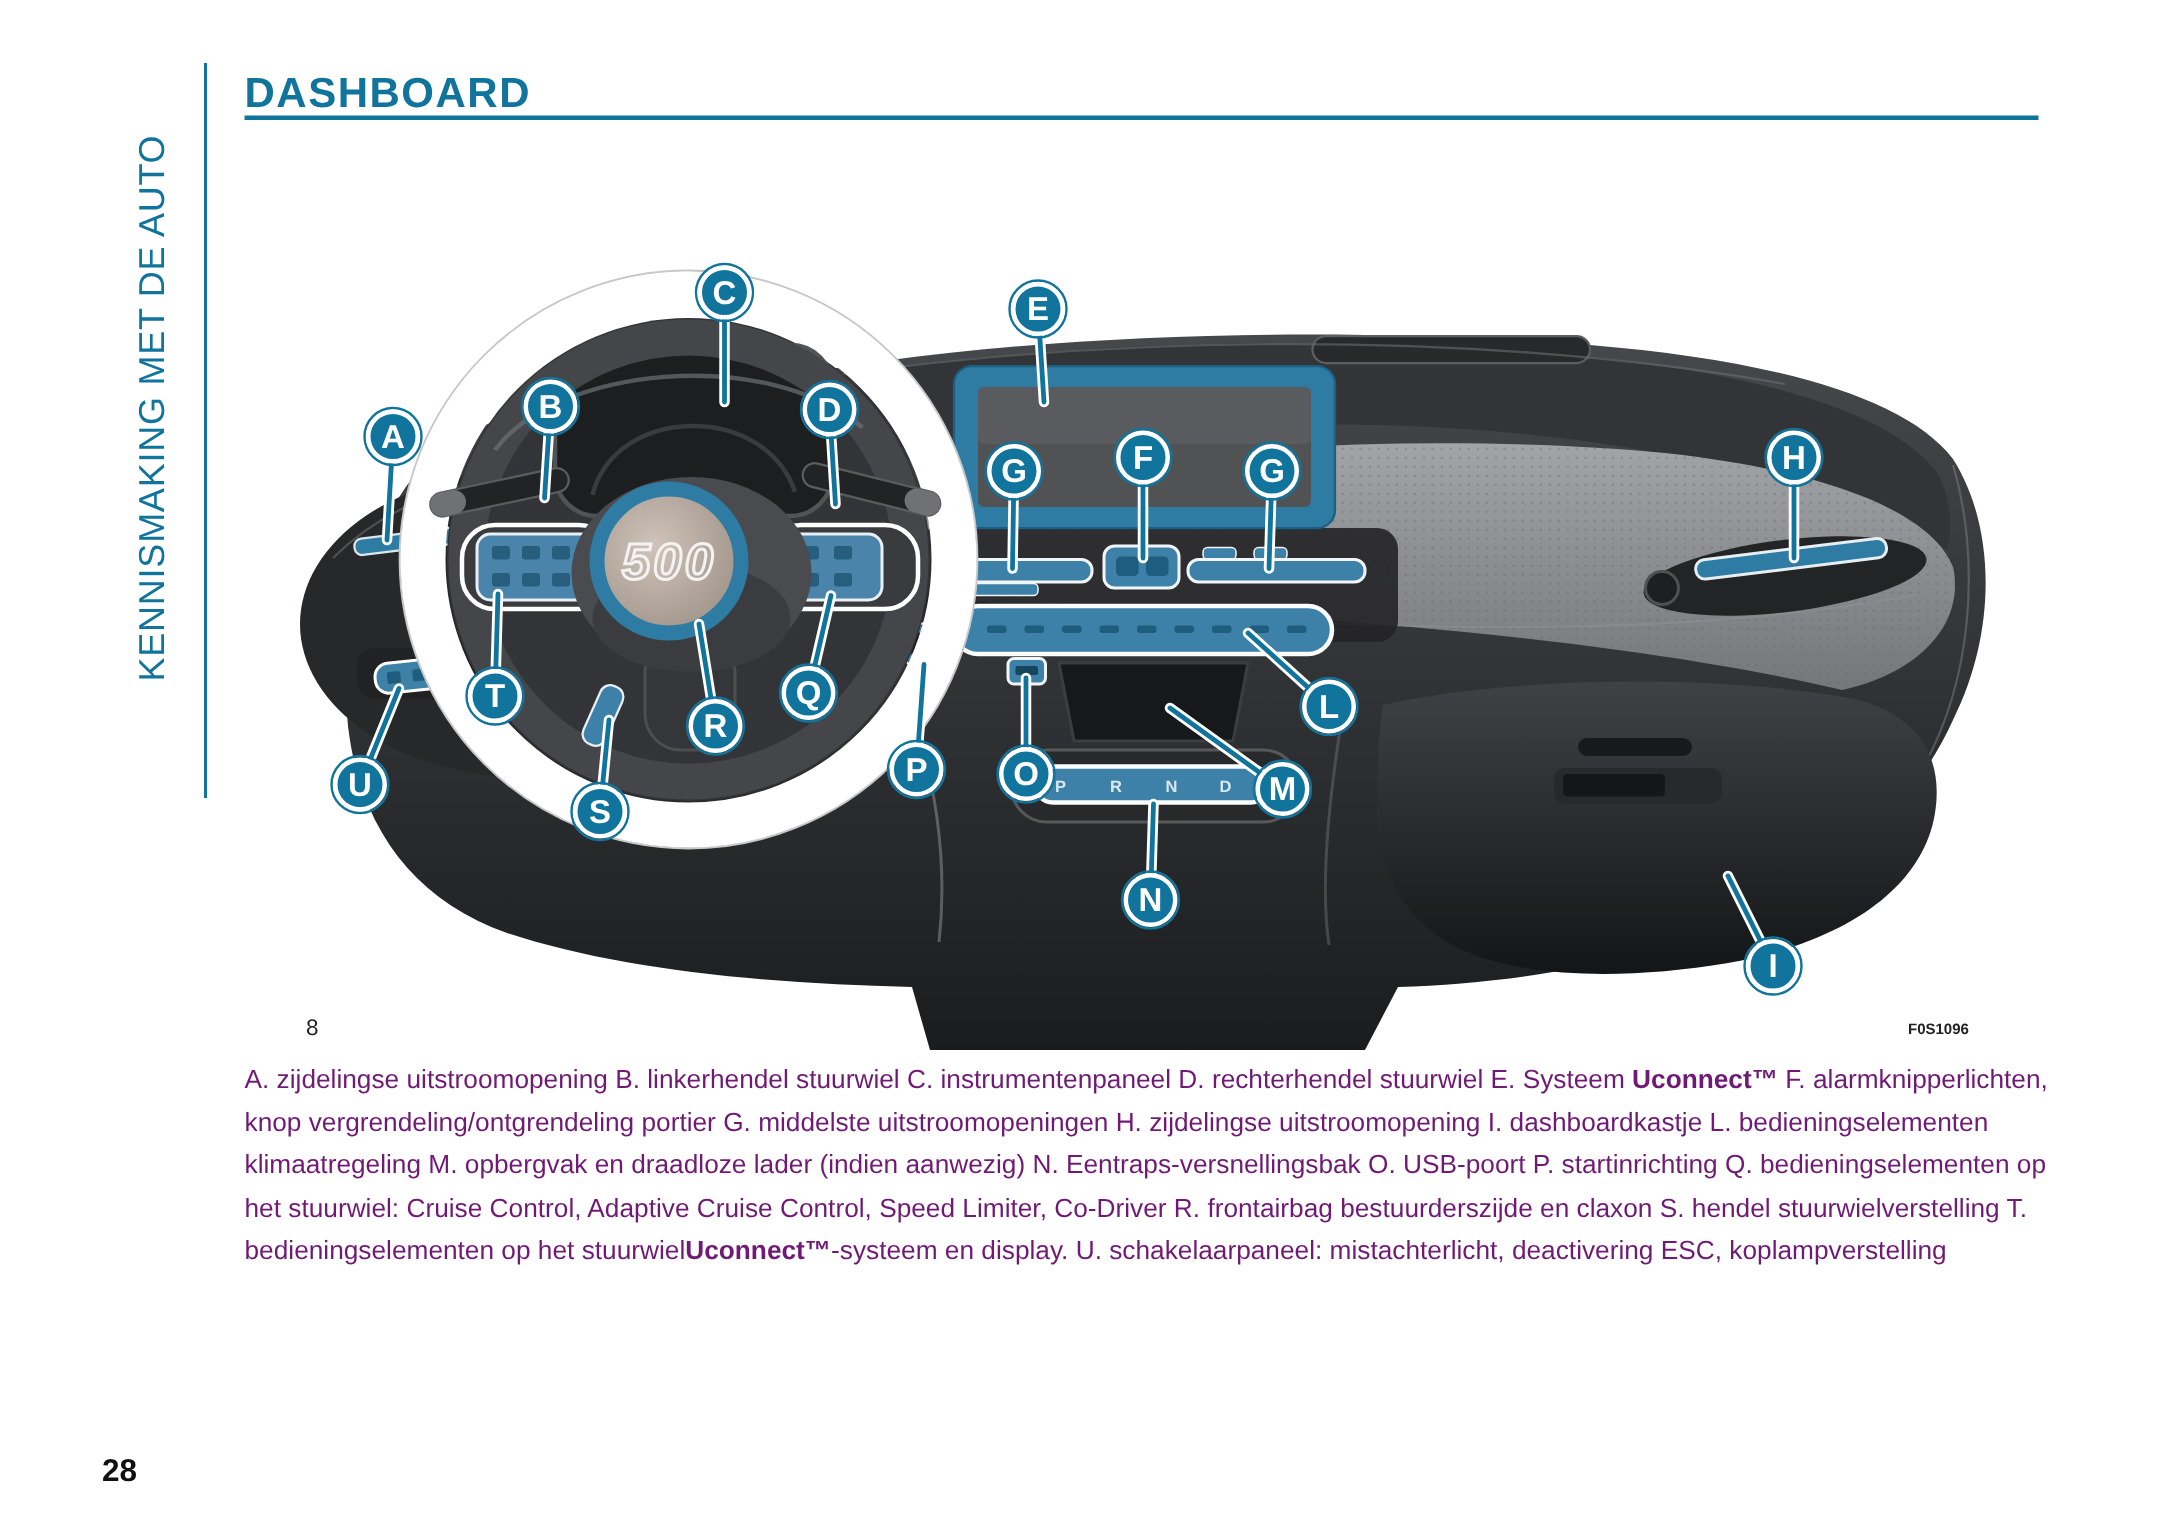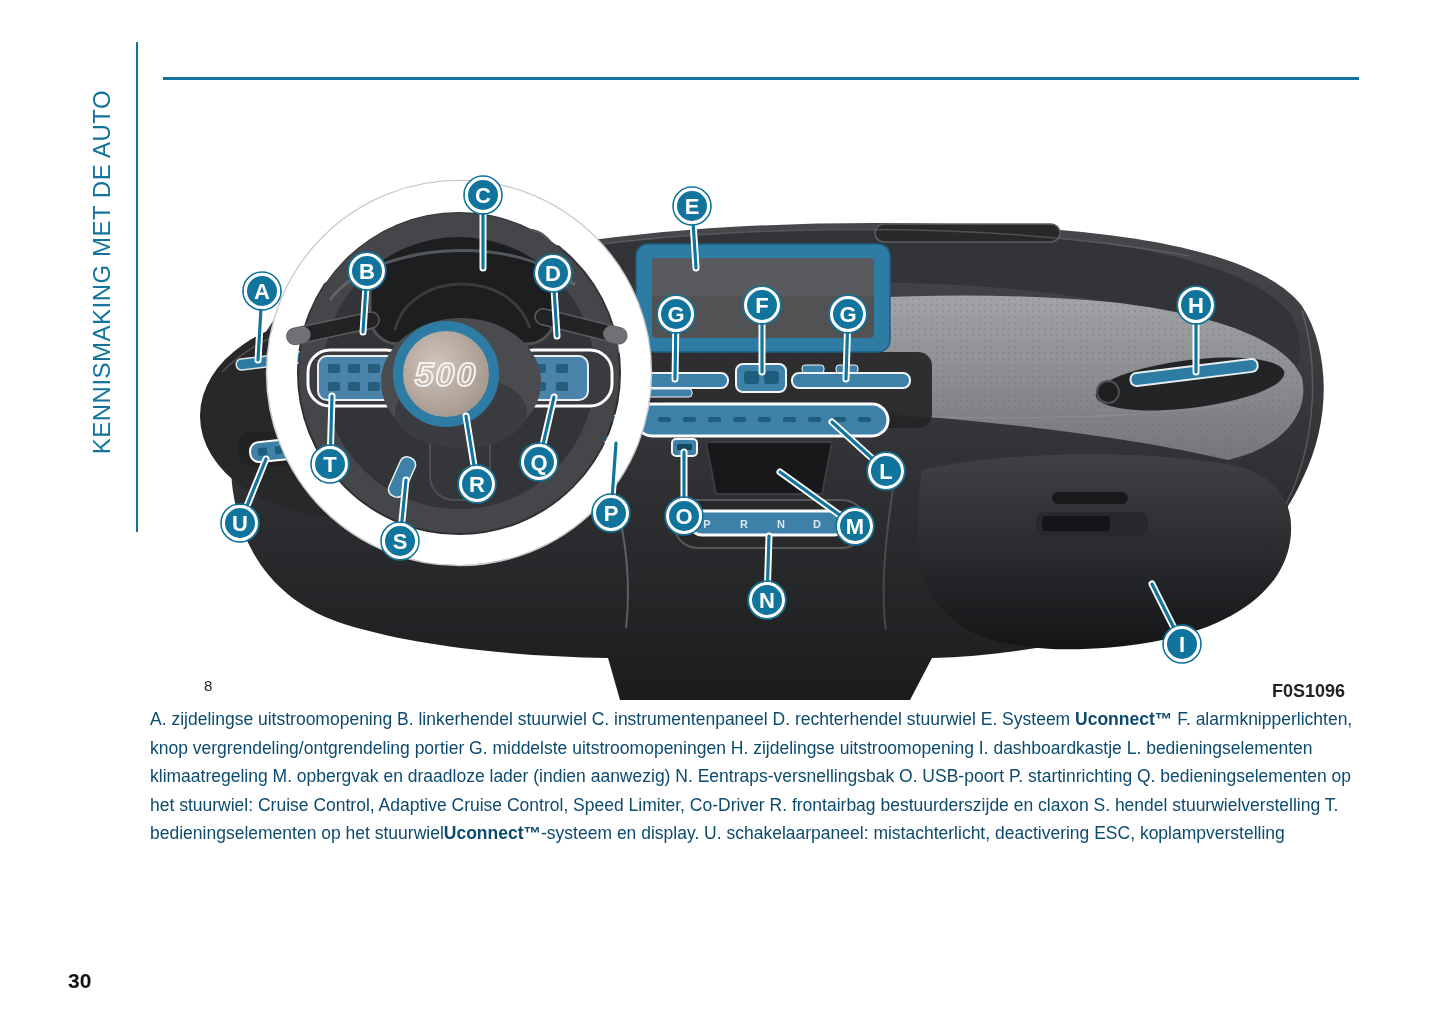--- a/index.html
+++ b/index.html
@@ -7,34 +7,35 @@
   .page{position:relative;width:1445px;height:1018px;background:#ffffff;overflow:hidden;}
   .sidebar-text{position:absolute;left:-148px;top:258px;width:500px;text-align:center;
     transform:rotate(-90deg);font-size:24px;letter-spacing:.5px;color:#10749c;white-space:nowrap;}
   .sidebar-rule{position:absolute;left:136px;top:42px;width:2px;height:490px;background:#10749c;}
   .page-title{position:absolute;left:163px;top:46px;font-size:28px;font-weight:bold;
     letter-spacing:1px;color:#10749c;}
   .title-rule{position:absolute;left:163px;top:77px;width:1196px;height:3px;background:#10749c;}
   .intro{position:absolute;left:163px;top:92px;width:1202px;font-size:17.5px;line-height:28px;color:#222;}
   .figure{position:absolute;left:180px;top:160px;width:1260px;height:540px;}
   .fig-number{position:absolute;left:204px;top:677px;font-size:15px;color:#222;}
-  .fig-code{position:absolute;left:1272px;top:681px;font-size:18px;font-weight:bold;color:#222;}
-  .legend{position:absolute;left:150px;top:705px;width:1212px;font-size:17.5px;line-height:28.5px;color:#0c4a6e;}
+  .fig-code{position:absolute;left:1272px;top:681px;font-size:10px;font-weight:bold;color:#222;}
+  .legend{position:absolute;left:163px;top:705px;width:1212px;font-size:17.5px;line-height:28.5px;color:#701a75;}
   .legend .bold{font-weight:bold;}
   .page-number{position:absolute;left:68px;top:969px;font-size:21px;font-weight:bold;color:#111;}
   svg text{font-family:"Liberation Sans",sans-serif;}
 </style>
 </head>
 <body>
 
 <div class="page">
 
   <div class="sidebar-text">KENNISMAKING MET DE AUTO</div>
   <div class="sidebar-rule"></div>
 
+  <div class="page-title">DASHBOARD</div>
   <div class="title-rule"></div>
 
 
   <div class="figure">
     <svg width="1260" height="540" viewBox="0 0 1260 540">
       <defs>
         <linearGradient id="gLower" x1="0" y1="0" x2="0" y2="1">
           <stop offset="0" stop-color="#47484b"></stop>
             <stop offset="1" stop-color="#1b1c1e"></stop>
         </linearGradient>
@@ -325,14 +326,14 @@
           </g>
         </g>
     </svg>
   </div>
 
   <div class="fig-number">8</div>
   <div class="fig-code">F0S1096</div>
 
   <div class="legend"><span>A. zijdelingse uitstroomopening B. linkerhendel stuurwiel C. instrumentenpaneel D. rechterhendel stuurwiel E. Systeem </span><span class="bold">Uconnect™</span><span> F. alarmknipperlichten, knop vergrendeling/ontgrendeling portier G. middelste uitstroomopeningen H. zijdelingse uitstroomopening I. dashboardkastje L. bedieningselementen klimaatregeling M. opbergvak en draadloze lader (indien aanwezig) N. Eentraps-versnellingsbak O. USB-poort P. startinrichting Q. bedieningselementen op het stuurwiel: Cruise Control, Adaptive Cruise Control, Speed Limiter, Co-Driver R. frontairbag bestuurderszijde en claxon S. hendel stuurwielverstelling T. bedieningselementen op het stuurwiel</span><span class="bold">Uconnect™</span><span>-systeem en display. U. schakelaarpaneel: mistachterlicht, deactivering ESC, koplampverstelling</span></div>
 
-  <div class="page-number">30</div>
+  <div class="page-number">28</div>
 </div>
 
 </body></html>

